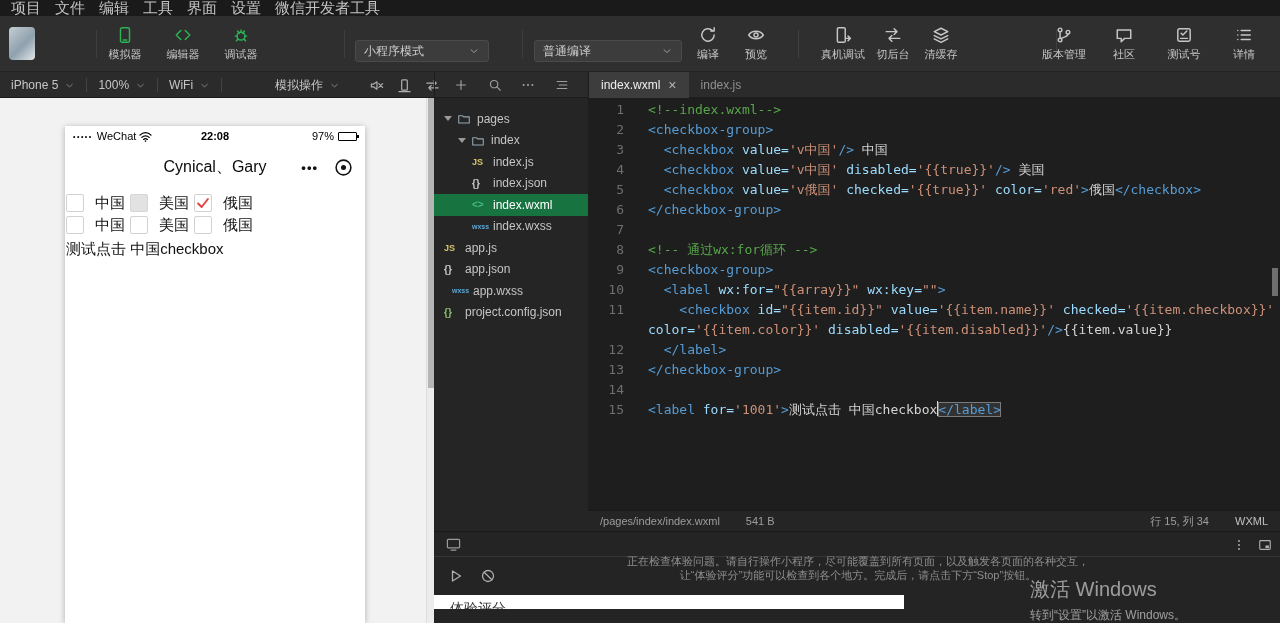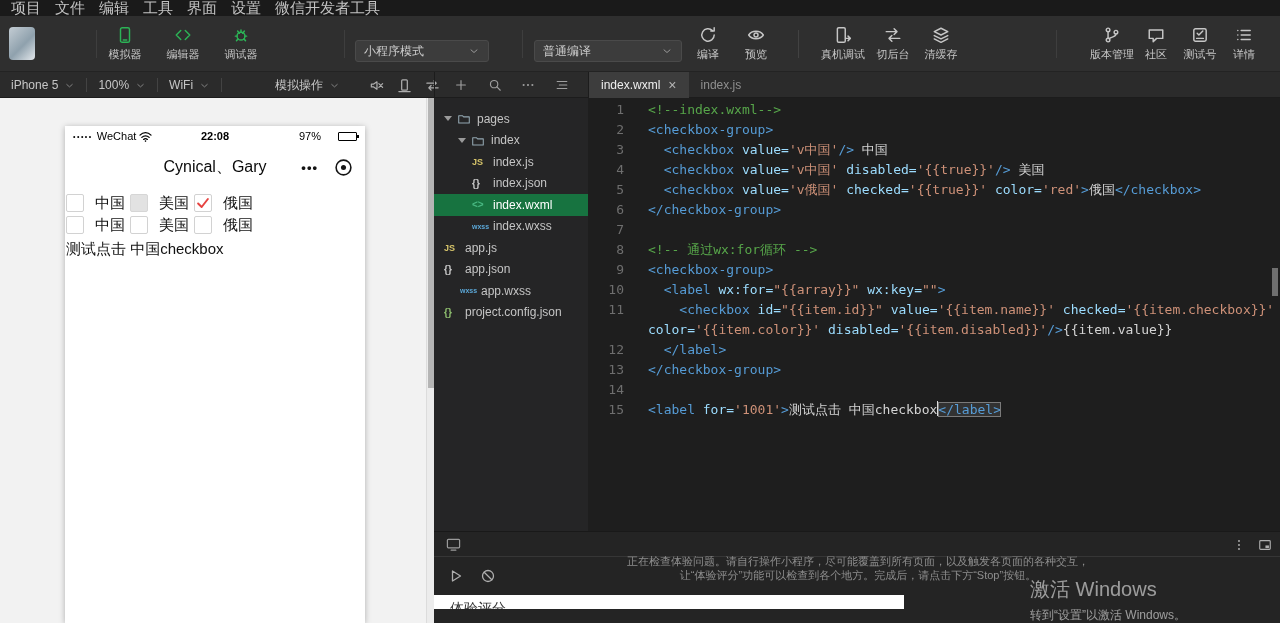--- a/index.html
+++ b/index.html
@@ -20,21 +20,21 @@
 .green{color:#2cb356}
 .gray{color:#c6c6c6}
 .tlabel{font-size:11px;color:#c6c6c6;white-space:nowrap}
 .select{position:absolute;top:24px;height:22px;background:#3c3c3c;border:1px solid #4a4a4a;border-radius:3px;display:flex;align-items:center;justify-content:space-between;padding:0 8px;color:#cccccc;font-size:12px;cursor:pointer}
 .select .chev{width:12px;height:12px;color:#9a9a9a}
 .mode-select{left:355px;width:134px}
 .compile-select{left:534px;width:148px}
 .actions{position:absolute;left:688px;top:0;height:56px;display:flex;align-items:center;gap:8px}
 .actions .tbtn{min-width:40px}
 .act-div{width:1px;height:28px;background:#424242;margin:0 14px;flex:none}
-.right-actions{position:absolute;right:14px;top:0;height:56px;display:flex;align-items:center;}
+.right-actions{position:absolute;right:14px;top:0;height:56px;display:flex;align-items:center;gap:16px}
 .vdiv{position:absolute;top:14px;width:1px;height:28px;background:#3e3e3e}
 
 .subbar{position:absolute;left:0;top:72px;width:100%;height:26px;background:#2b2b2b;border-bottom:1px solid #1c1c1c}
 .dev-group{position:absolute;left:0;top:0;height:26px;display:flex;align-items:center;padding-left:2px}
 .dsel{display:flex;align-items:center;gap:6px;padding:0 9px;height:26px;color:#c6c6c6;font-size:12px;cursor:pointer;white-space:nowrap}
 .dev-group .dsel:last-of-type{margin-left:42px}
 .dsel .chev{width:11px;height:11px;color:#8a8a8a}
 .vsep{width:1px;height:14px;background:#434343;margin:0 2px;flex:none}
 .dev-icons{display:flex;align-items:center;gap:13px;margin-left:20px}
 .dico{width:15px;height:15px;color:#aeaeae;cursor:pointer;display:inline-flex}
@@ -47,21 +47,21 @@
 .tab-close{font-size:14px;color:#b5b5b5;line-height:1;cursor:pointer}
 
 .sim-panel{position:absolute;left:0;top:98px;width:426px;height:525px;background:#f2f2f2}
 .phone{position:absolute;left:65px;top:28px;width:300px;height:497px;background:#fff;box-shadow:0 1px 6px rgba(0,0,0,.28)}
 .p-status{display:flex;align-items:center;height:20px;padding:0 8px;font-size:11px;color:#000;position:relative}
 .sig{font-size:7px;letter-spacing:1.5px;margin-right:4px;color:#000}
 .carrier{font-size:11px;margin-right:3px}
 .wifi-ic{width:13px;height:11px;color:#000}
 .wifi-ic svg{stroke-width:1.4}
 .p-time{position:absolute;left:50%;transform:translateX(-50%);font-weight:bold;font-size:11px}
-.p-batt{margin-left:auto;display:flex;align-items:center;gap:17px;font-size:11px}
+.p-batt{margin-left:auto;display:flex;align-items:center;gap:4px;font-size:11px}
 .batt{width:19px;height:9px;border:1px solid #000;border-radius:1px;position:relative;padding:1px}
 .batt::after{content:"";position:absolute;right:-3px;top:2px;width:2px;height:3px;background:#000}
 .batt-fill{height:100%;width:92%;background:#000}
 .p-nav{position:relative;height:42px;display:flex;align-items:center;justify-content:center}
 .p-title{font-size:16px;color:#0a0a0a}
 .p-navbtns{position:absolute;right:12px;top:0;height:42px;display:flex;align-items:center;gap:16px;color:#141414}
 .dots3{font-size:13px;font-weight:bold;letter-spacing:1px;cursor:pointer}
 .target-ic{width:19px;height:19px;cursor:pointer}
 .target-ic svg{stroke-width:1.5}
 .cb-rows{padding:4px 0 0 1px}
@@ -489,21 +489,21 @@
         <span class="ft-label">index.wxss</span>
       </div>
       <div class="ft-row" style="padding-left: 10px;">
         <span class="fi fi-js">JS</span>
         <span class="ft-label">app.js</span>
       </div>
       <div class="ft-row" style="padding-left: 10px;">
         <span class="fi fi-json">{}</span>
         <span class="ft-label">app.json</span>
       </div>
-      <div class="ft-row" style="padding-left: 26px;">
+      <div class="ft-row" style="padding-left: 18px;">
         <span class="fi fi-wxss">wxss</span>
         <span class="ft-label">app.wxss</span>
       </div>
       <div class="ft-row" style="padding-left: 10px;">
         <span class="fi fi-config">{}</span>
         <span class="ft-label">project.config.json</span>
       </div>
     </div>
 
   <div class="editor">
@@ -565,20 +565,27 @@
           <span class="lc"></span>
         </div>
         <div class="code-line">
           <span class="ln">15</span>
           <span class="lc"><span class="tk-t">&lt;label</span><span class="tk-a"> for=</span><span class="tk-s">'1001'</span><span class="tk-t">&gt;</span><span class="tk-x">测试点击 中国checkbox</span><span class="tk-cur"></span><span class="tk-m">&lt;/label&gt;</span></span>
         </div>
       </div>
     <div class="ed-thumb"></div>
   </div>
 
+  <div class="statusbar">
+    <span>/pages/index/index.wxml</span>
+    <span>541 B</span>
+    <span class="sb-spacer"></span>
+    <span>行 15, 列 34</span>
+    <span class="sb-lang">WXML</span>
+  </div>
 
   <div class="devtools">
     <div class="dt-tabbar">
       <span class="ic dt-inspect">
           <svg viewBox="0 0 16 16">
             <rect x="1.5" y="2.5" width="13" height="9" rx="1"></rect>
             <path d="M5.5 14h5"></path>
           </svg>
         </span>
       <span class="dt-right">

